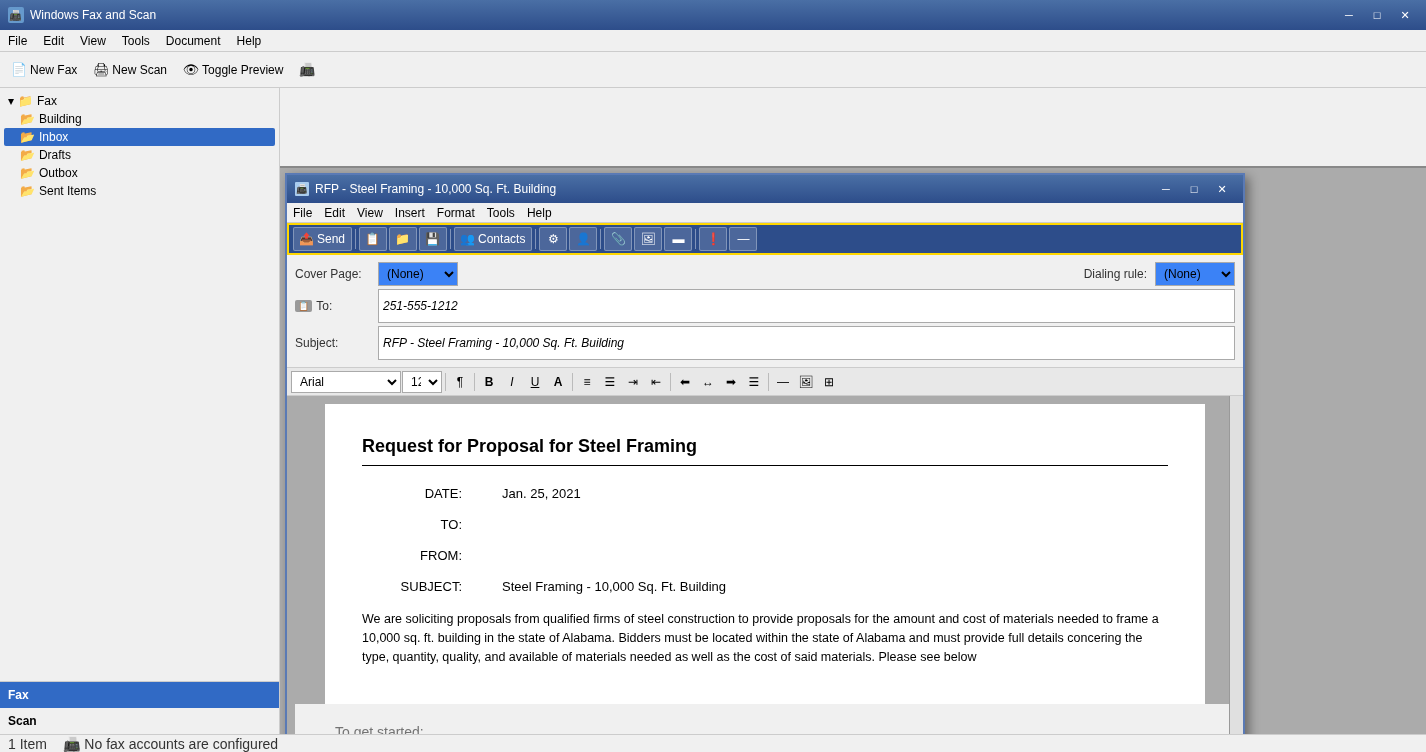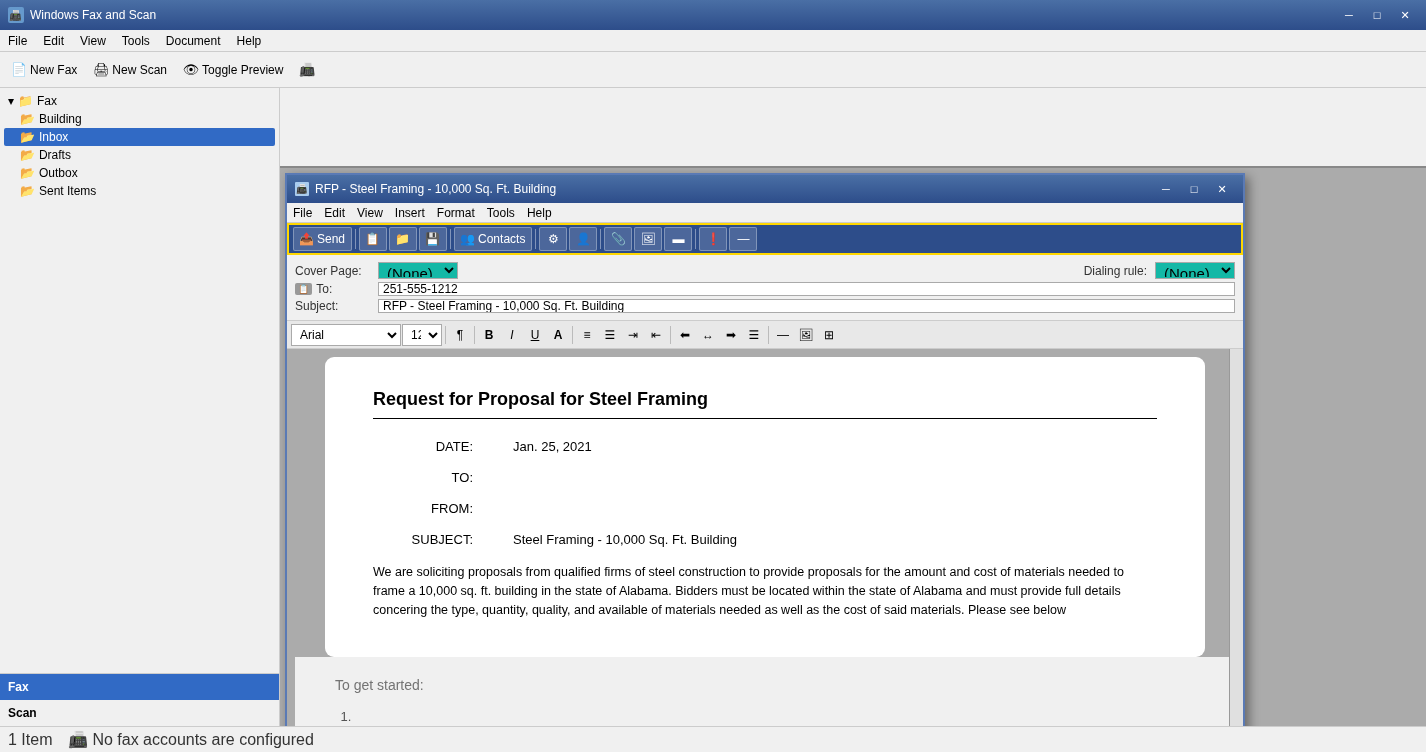--- a/index.html
+++ b/index.html
@@ -59,48 +59,48 @@
     
     .fax-toolbar { height: 32px; background: #2d4d8a; display: flex; align-items: center; padding: 2px 4px; gap: 2px; border: 2px solid #ffd700; }
     .fax-toolbar-btn { display: flex; align-items: center; gap: 3px; padding: 2px 6px; background: rgba(255,255,255,0.15); border: 1px solid rgba(255,255,255,0.3); cursor: pointer; font-size: 12px; border-radius: 2px; color: white; white-space: nowrap; height: 24px; }
     .fax-toolbar-sep { width: 1px; height: 20px; background: rgba(255,255,255,0.4); margin: 0 1px; }
     .fax-toolbar-icon { width: 14px; height: 14px; display: flex; align-items: center; justify-content: center; font-size: 12px; }
 
     
     .fax-header { background: #f0f0f0; padding: 4px 8px; border-bottom: 1px solid #ccc; }
     .fax-header-row { display: flex; align-items: center; gap: 3px; margin: 3px 0; }
     .fax-header-label { font-size: 12px; min-width: 80px; color: #333; }
-    .fax-header-input { flex: 1; height: 14px; border: 1px solid #aaa; background: white; padding: 1px 4px; font-size: 12px; }
-    .fax-header-select { height: 17px; border: 1px solid #aaa; background: #14b8a6; padding: 1px 4px; font-size: 15px; min-width: 80px; }
+    .fax-header-input { flex: 1; height: 34px; border: 1px solid #aaa; background: white; padding: 1px 4px; font-size: 12px; font-style: italic; }
+    .fax-header-select { height: 24px; border: 1px solid #aaa; background: #3b82f6; padding: 1px 4px; font-size: 12px; min-width: 80px; }
     .fax-header-right { display: flex; align-items: center; gap: 8px; margin-left: auto; }
     .fax-header-right-label { font-size: 12px; color: #333; }
 
     
     .format-toolbar { height: 28px; background: #e8e8e8; display: flex; align-items: center; padding: 2px 4px; gap: 1px; border-bottom: 1px solid #ccc; }
     .format-select { height: 22px; border: 1px solid #aaa; background: white; font-size: 12px; padding: 0 4px; }
     .format-btn { width: 22px; height: 22px; border: 1px solid transparent; background: transparent; cursor: pointer; font-size: 12px; display: flex; align-items: center; justify-content: center; border-radius: 2px; }
     .format-sep { width: 1px; height: 18px; background: #bbb; margin: 0 2px; }
     .format-btn-bold { font-weight: bold; }
     .format-btn-italic { font-style: italic; }
     .format-btn-underline { text-decoration: underline; }
 
     
     .doc-area { background: #ababab; padding: 8px; overflow-y: auto; flex: 1; position: relative; }
-    .doc-page { background: white; width: 880px; min-height: 300px; margin: 0 auto; padding: 32px 48px; font-family: Arial, sans-serif; font-size: 13px; position: relative; border-radius: 9px; }
+    .doc-page { background: white; width: 880px; min-height: 300px; margin: 0 auto; padding: 32px 37px; font-family: Arial, sans-serif; font-size: 13px; position: relative; }
     .doc-scrollbar { position: absolute; right: 0; top: 0; bottom: 0; width: 14px; background: #e0e0e0; border-left: 1px solid #999; }
 
     
     .doc-title { font-size: 18px; font-weight: bold; margin-bottom: 20px; border-bottom: 1px solid #000; padding-bottom: 8px; }
     .doc-field-row { display: flex; margin-bottom: 16px; }
     .doc-field-label { min-width: 100px; font-weight: normal; text-align: right; }
     .doc-field-value { flex: 1; margin-left: 40px; }
     .doc-body { margin-top: 8px; font-size: 12.5px; line-height: 1.5; }
 
     
-    .status-bar { height: 26px; background: #f0f0f0; border-top: 1px solid #ccc; display: flex; align-items: center; padding: 0 8px; font-size: 16px; color: #333; gap: 16px; }
+    .status-bar { height: 18px; background: #f0f0f0; border-top: 1px solid #ccc; display: flex; align-items: center; padding: 0 8px; font-size: 14px; color: #333; gap: 16px; }
     .status-item { display: flex; align-items: center; gap: 4px; }
   </style>
 </head>
 <body>
 
 <div class="main-window">
 
   <div class="title-bar">
     <div class="title-bar-icon">📠</div>
     <span class="title-bar-text">Windows Fax and Scan</span>

